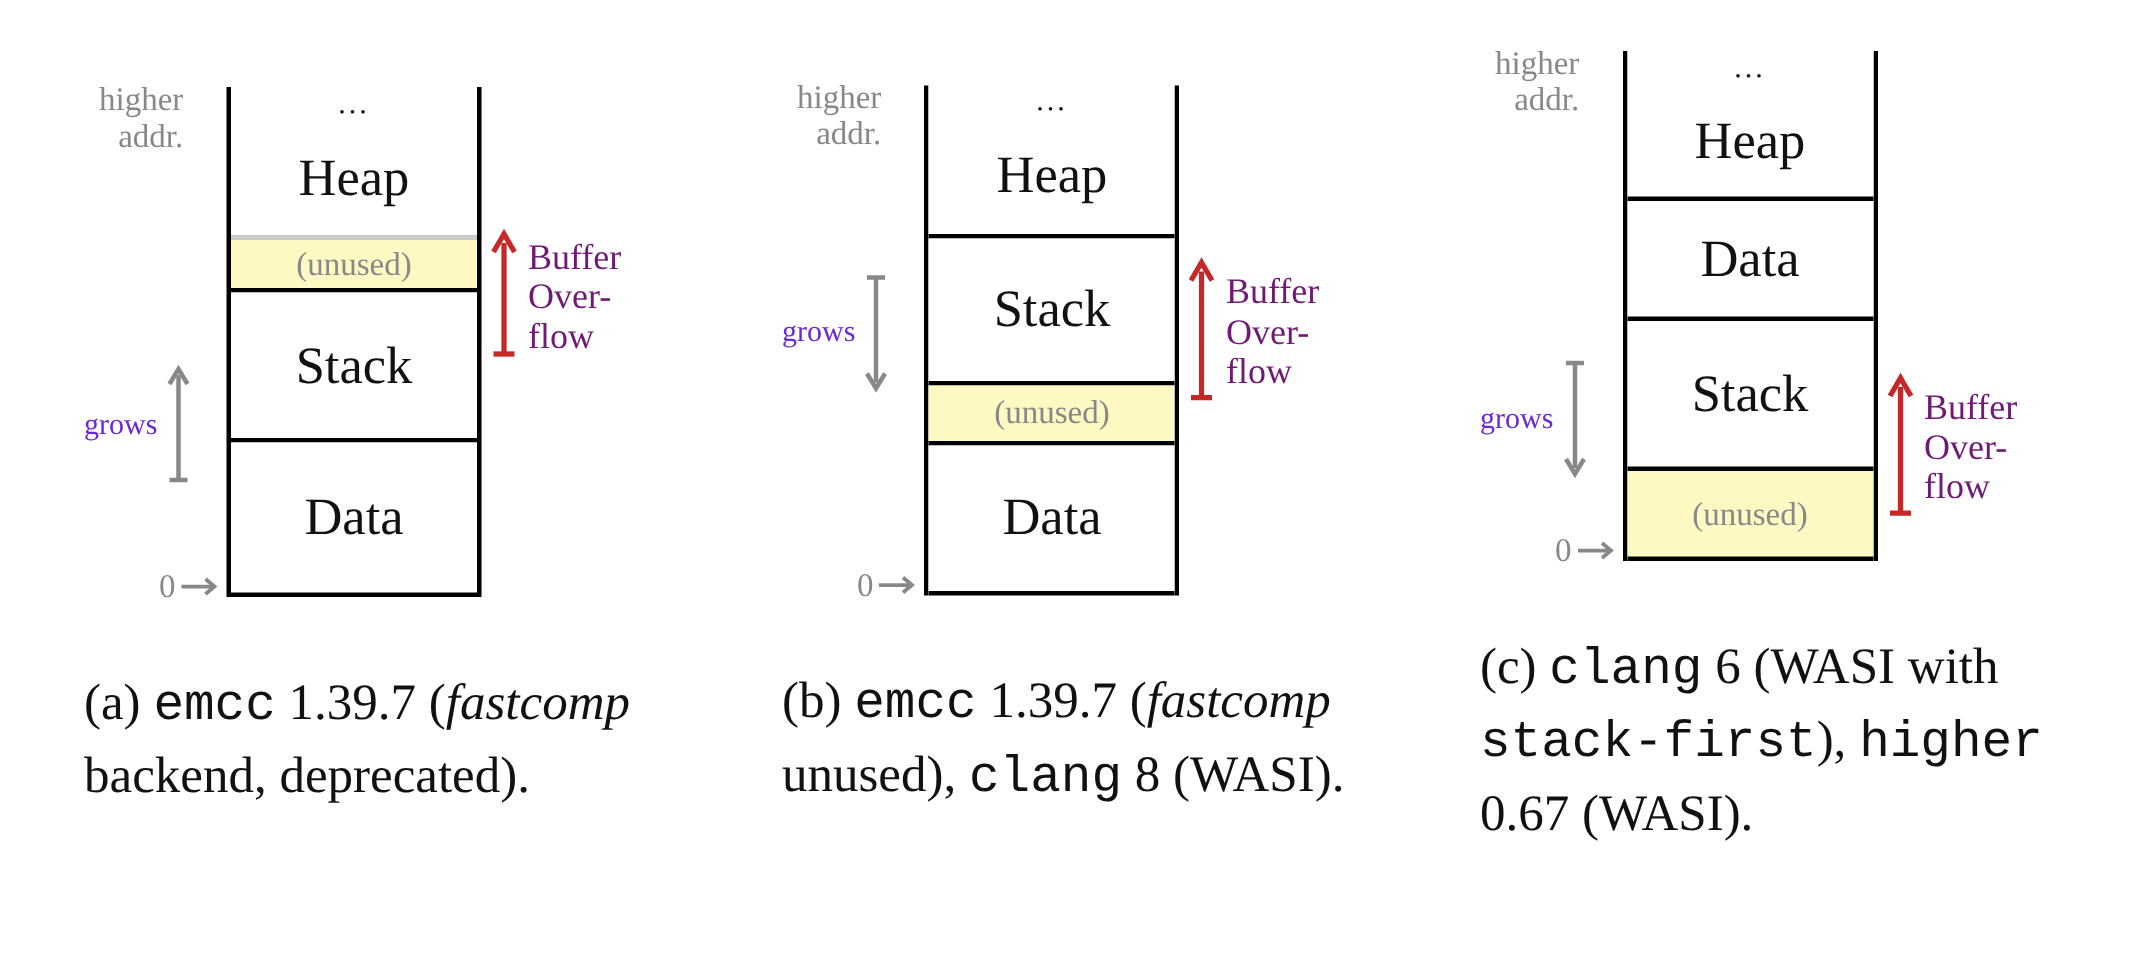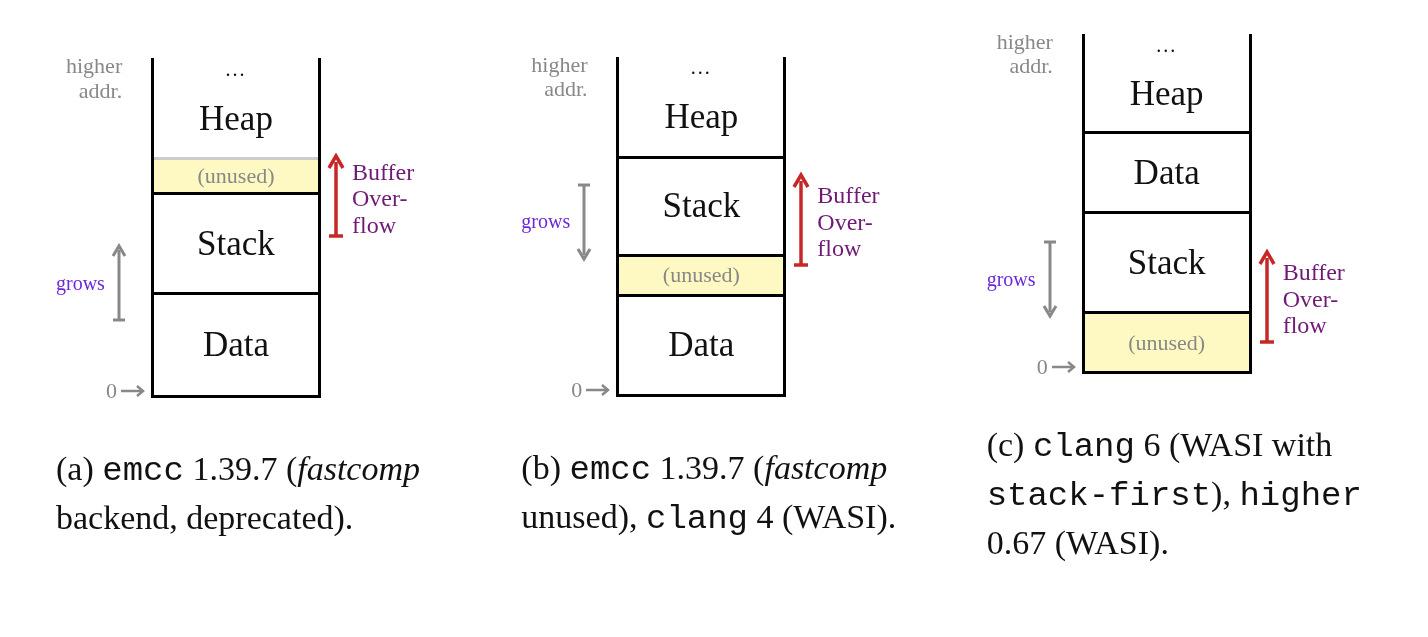--- a/index.html
+++ b/index.html
@@ -197,21 +197,21 @@
 
       <div class="tower">
         <div class="segment dots">...</div>
         <div class="segment" style="height:80px;">Heap</div>
         <div class="segment" style="height:98px;">Stack</div>
         <div class="segment unused" style="height:40px;">(unused)</div>
         <div class="segment" style="flex:1;">Data</div>
       </div>
     </div>
     <div class="caption">
-      <span>(b) </span><span class="mono">emcc</span><span> 1.39.7 (</span><span class="ital">fastcomp</span><span> unused), </span><span class="mono">clang</span><span> 4 (WASI).</span>
+      <span>(b) </span><span class="mono">emcc</span><span> 1.39.7 (</span><span class="ital">fastcomp</span><span> unused), </span><span class="mono">clang</span><span> 8 (WASI).</span>
     </div>
   </div>
 
   <div class="panel">
     <div class="diagram-area">
       <div class="label-higher" style="left:30px; top:6px;">
         <span>higher</span><br>
         <span>addr.</span>
       </div>
       <div class="label-zero" style="left:70px; top:330px; display:flex; align-items:center;">

